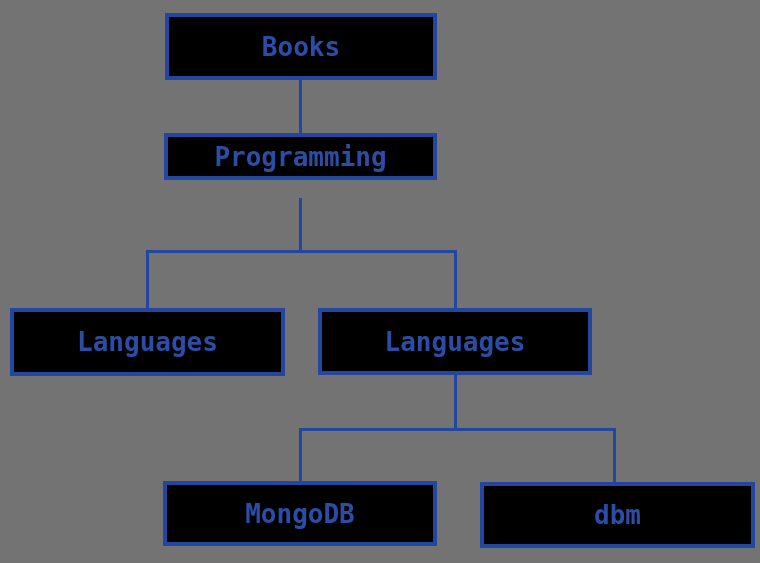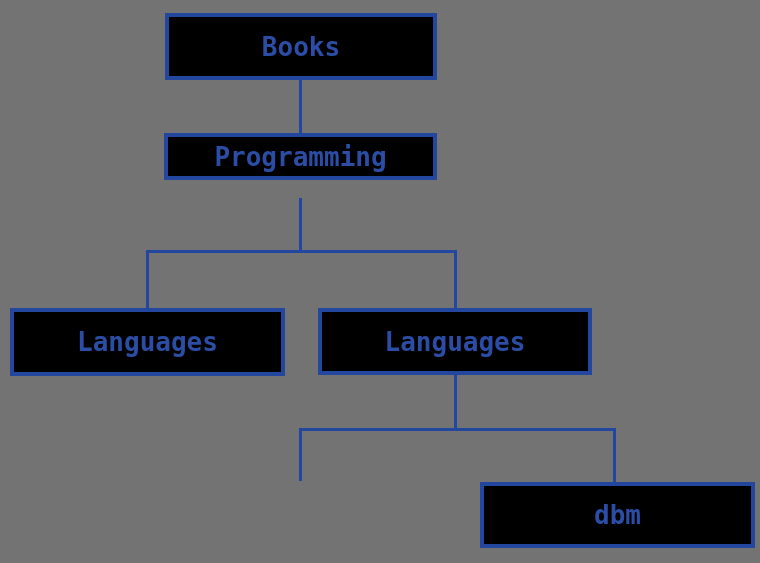--- a/index.html
+++ b/index.html
@@ -79,18 +79,21 @@
   </div>
 
   <div class="node node-languages">
     <span class="node-label">Languages</span>
   </div>
 
   <div class="node node-databases">
     <span class="node-label">Languages</span>
   </div>
 
+  <div class="node node-mongodb">
+    <span class="node-label">MongoDB</span>
+  </div>
 
   <div class="node node-dbm">
     <span class="node-label">dbm</span>
   </div>
 
 </div>
 
 </body></html>

